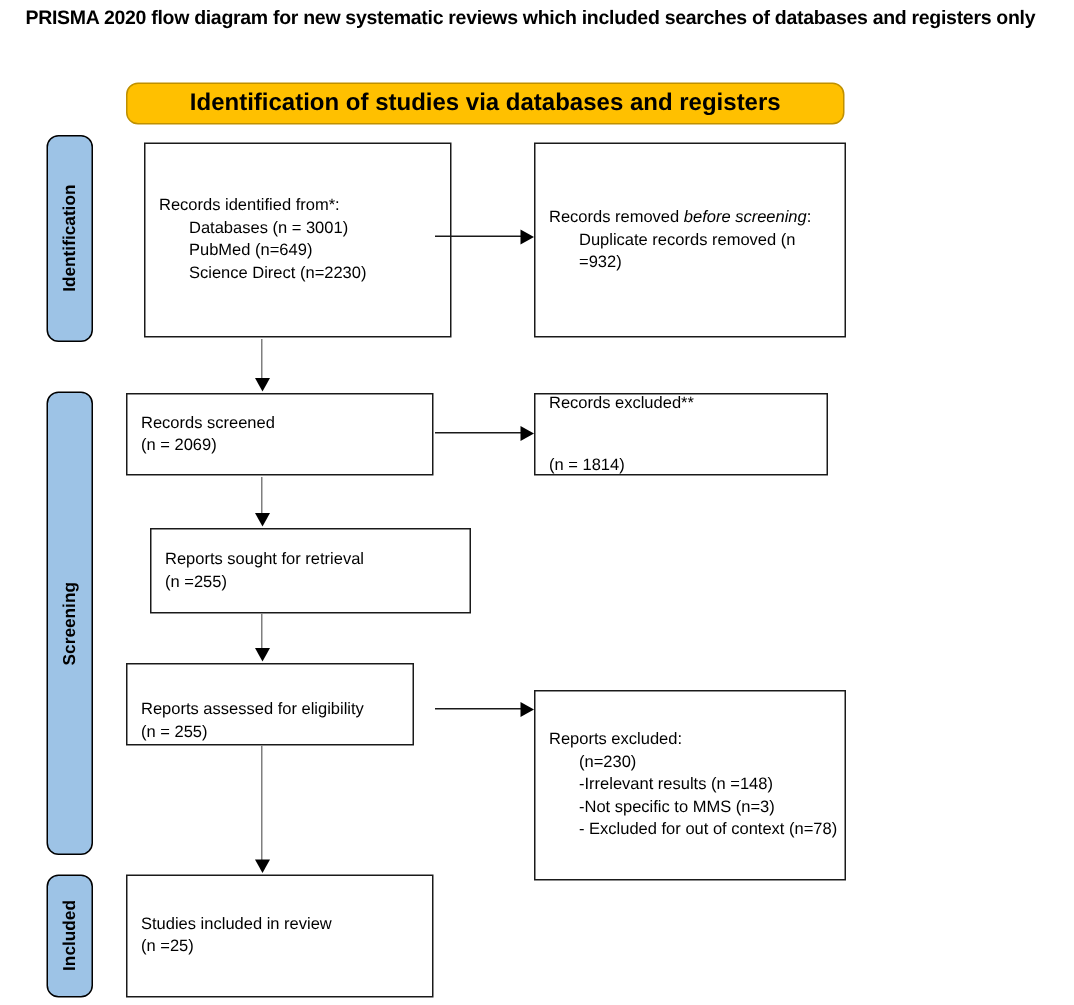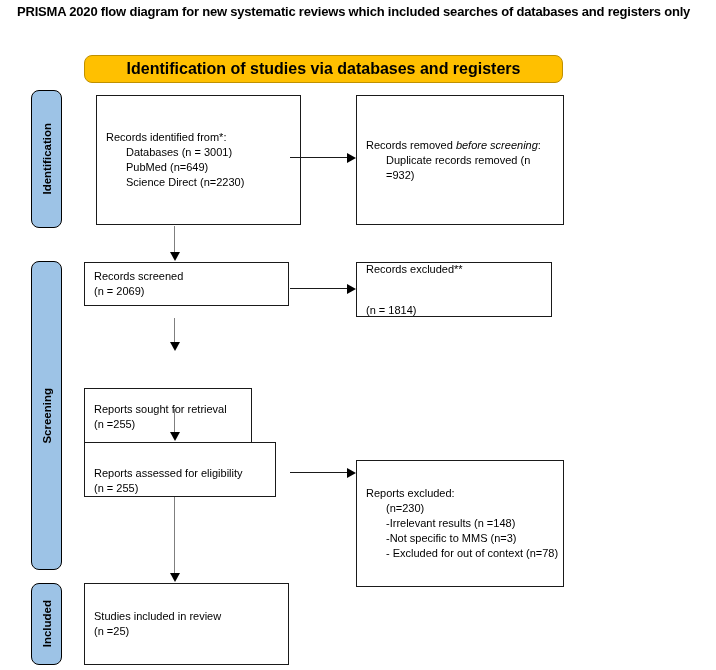--- a/index.html
+++ b/index.html
@@ -81,31 +81,31 @@
     <div class="indent">Databases (n = 3001)</div>
     <div class="indent">PubMed (n=649)</div>
     <div class="indent">Science Direct (n=2230)</div>
   </div>
 
   <div class="box" style="left:356px;top:95px;width:208px;height:130px;">
     <div><span>Records removed </span><em>before screening</em><span>:</span></div>
     <div class="indent">Duplicate records removed (n =932)</div>
   </div>
 
-  <div class="box" style="left:84px;top:262px;width:205px;height:44px;">
+  <div class="box" style="left:84px;top:262px;width:205px;height:55px;">
     <div>Records screened</div>
     <div>(n = 2069)</div>
   </div>
 
   <div class="box" style="left:356px;top:262px;width:196px;height:55px;gap:26px;">
     <div>Records excluded**</div>
     <div>(n = 1814)</div>
   </div>
 
-  <div class="box" style="left:84px;top:352px;width:168px;height:57px;margin-top:36px;">
+  <div class="box" style="left:100px;top:352px;width:214px;height:57px;">
     <div>Reports sought for retrieval</div>
     <div>(n =255)</div>
   </div>
 
   <div class="box" style="left:84px;top:442px;width:192px;height:55px;justify-content:flex-end;">
     <div>Reports assessed for eligibility</div>
     <div>(n = 255)</div>
   </div>
 
   <div class="box" style="left:356px;top:460px;width:208px;height:127px;">

